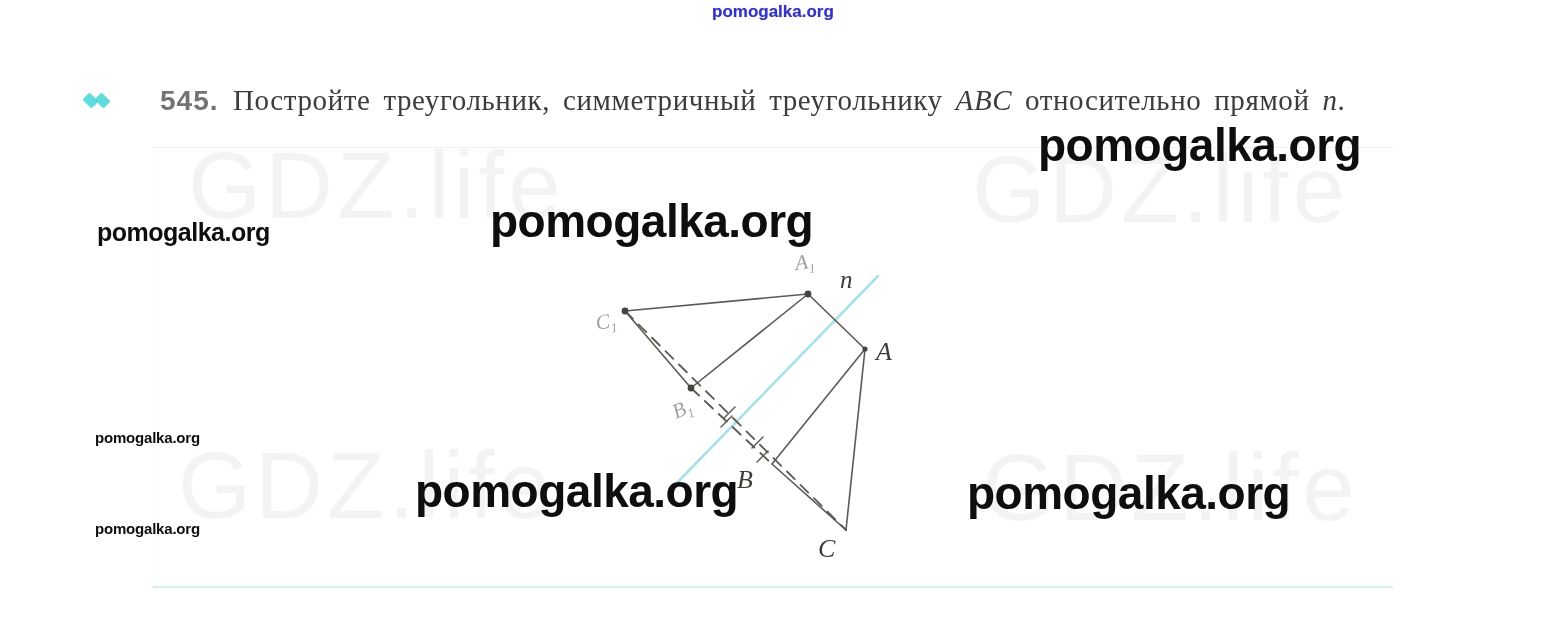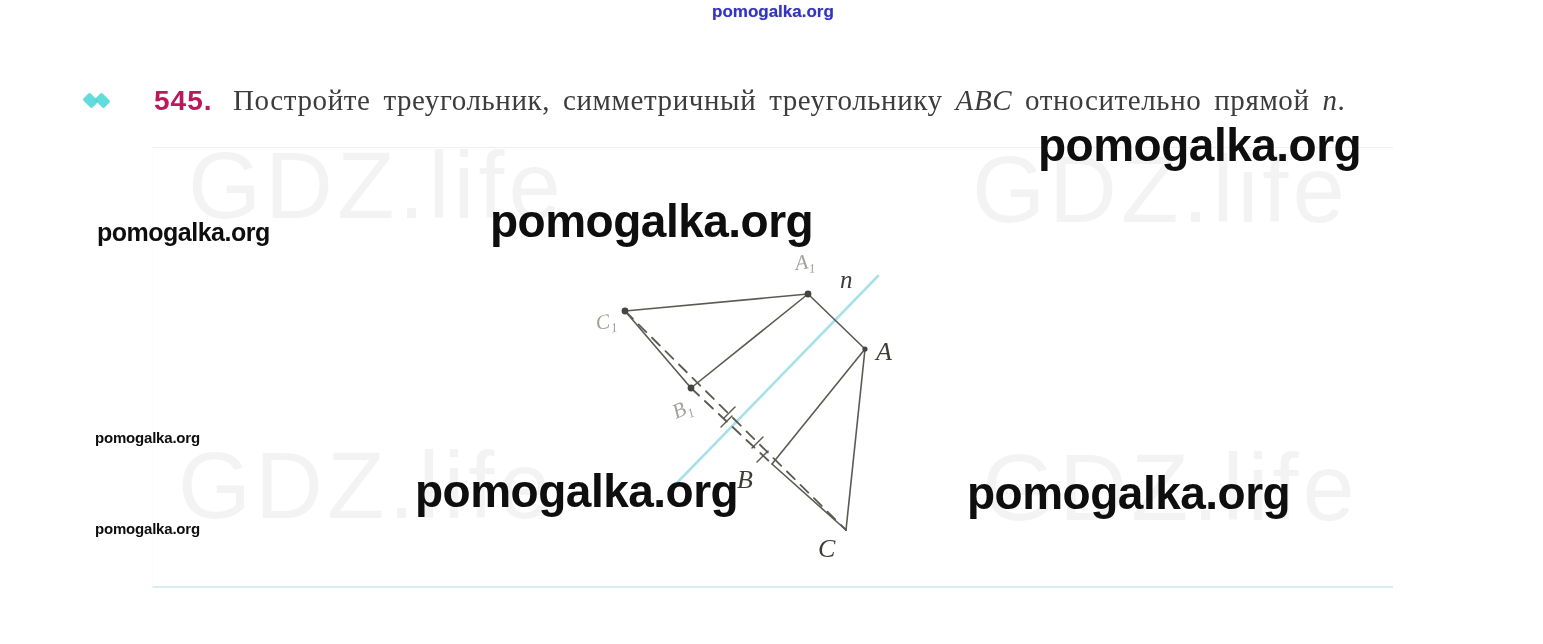--- a/index.html
+++ b/index.html
@@ -29,22 +29,22 @@
   .wm-small{font-size:15px;letter-spacing:-0.2px;}
   .wm-blue{position:absolute;font-size:17px;font-weight:700;color:#3434bd;
            text-shadow:0 0 1px #9a9af0;letter-spacing:0;z-index:2;}
 
   
   .task-row{z-index:2;}
   .task-marker{position:absolute;left:84px;top:93px;width:52px;height:16px;}
   .task-marker .dia{display:inline-block;width:13px;height:13px;background:#3ed4d6;
         transform:rotate(45deg) scaleY(0.78);border-radius:2px;opacity:.82;}
   .task-marker .dia.d2{margin-left:-1px;}
-  .task-number{position:absolute;left:154px;top:85px;font-size:28px;font-weight:700;
-        color:#be185d;letter-spacing:1px;z-index:2;}
+  .task-number{position:absolute;left:160px;top:85px;font-size:28px;font-weight:700;
+        color:#737373;letter-spacing:1px;z-index:2;}
   .task-text{position:absolute;left:233px;top:84px;font-family:"Liberation Serif",serif;
         font-size:29px;color:#3c3c3c;white-space:nowrap;letter-spacing:0.6px;
         word-spacing:5px;z-index:2;}
   .task-text .math{font-style:italic;}
 </style>
 </head>
 <body>
 
 <div class="ghost" style="left:188px;top:132px;">GDZ.life</div>
 <div class="ghost" style="left:972px;top:136px;">GDZ.life</div>

